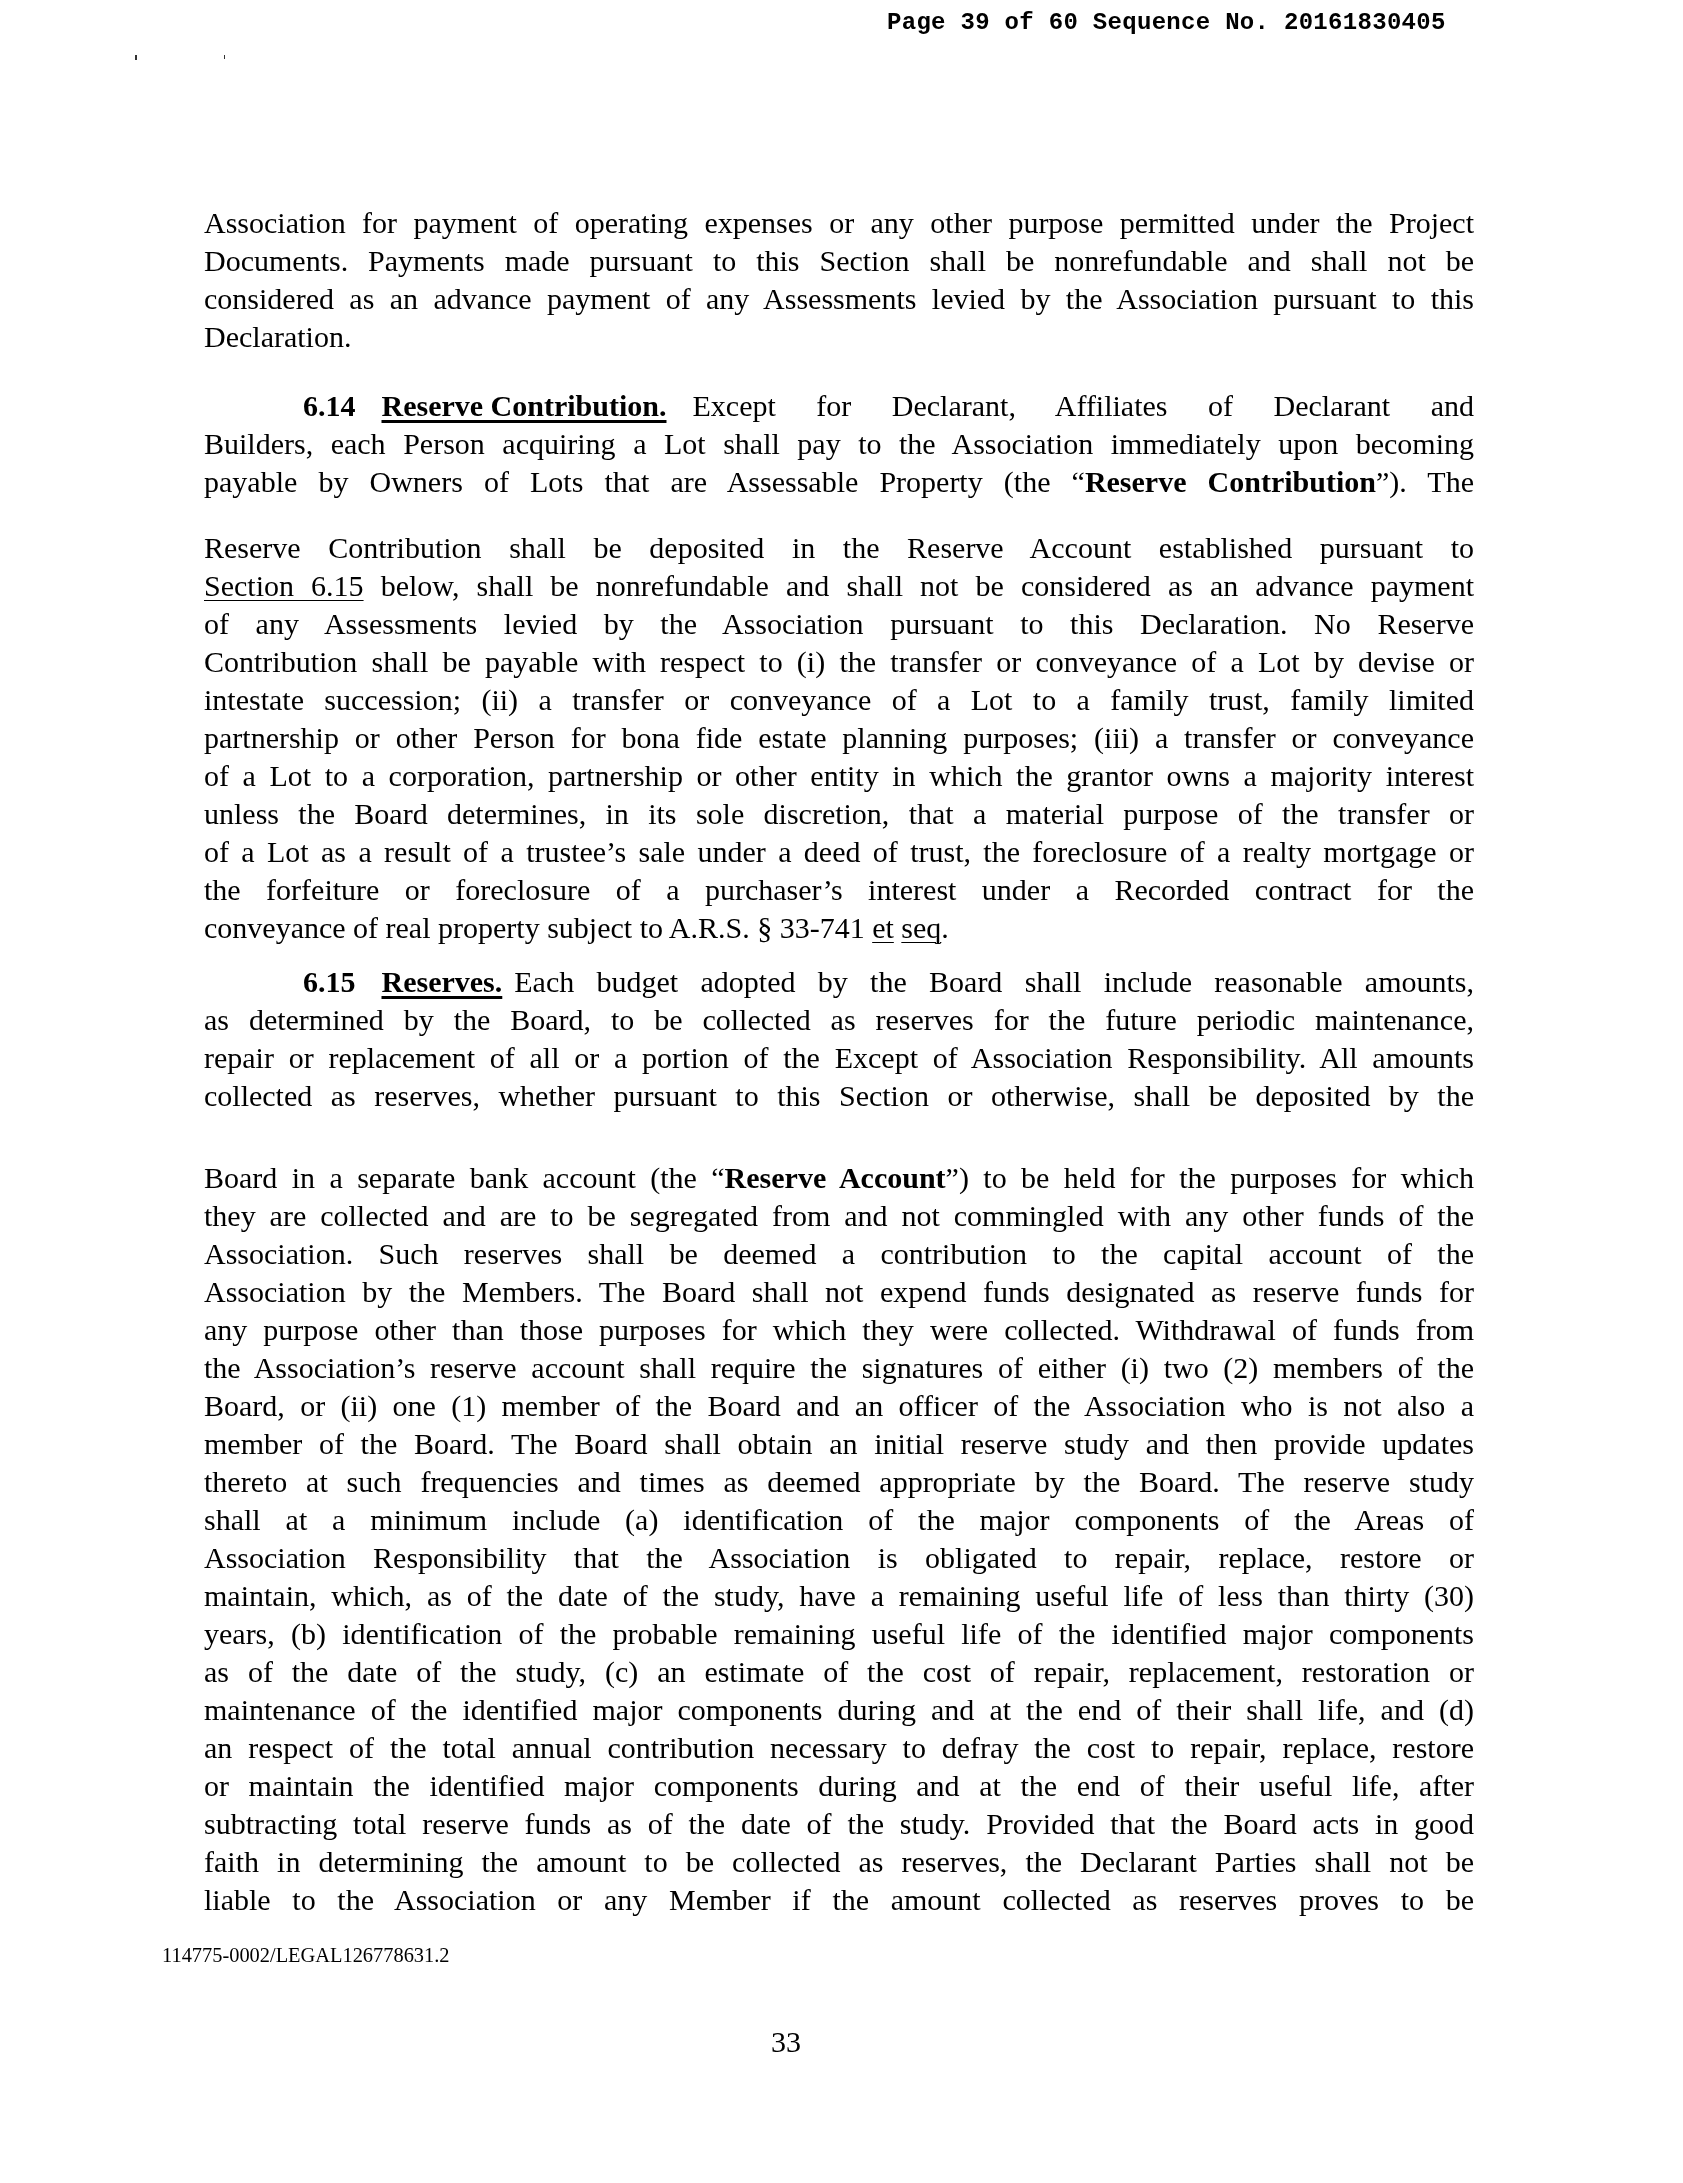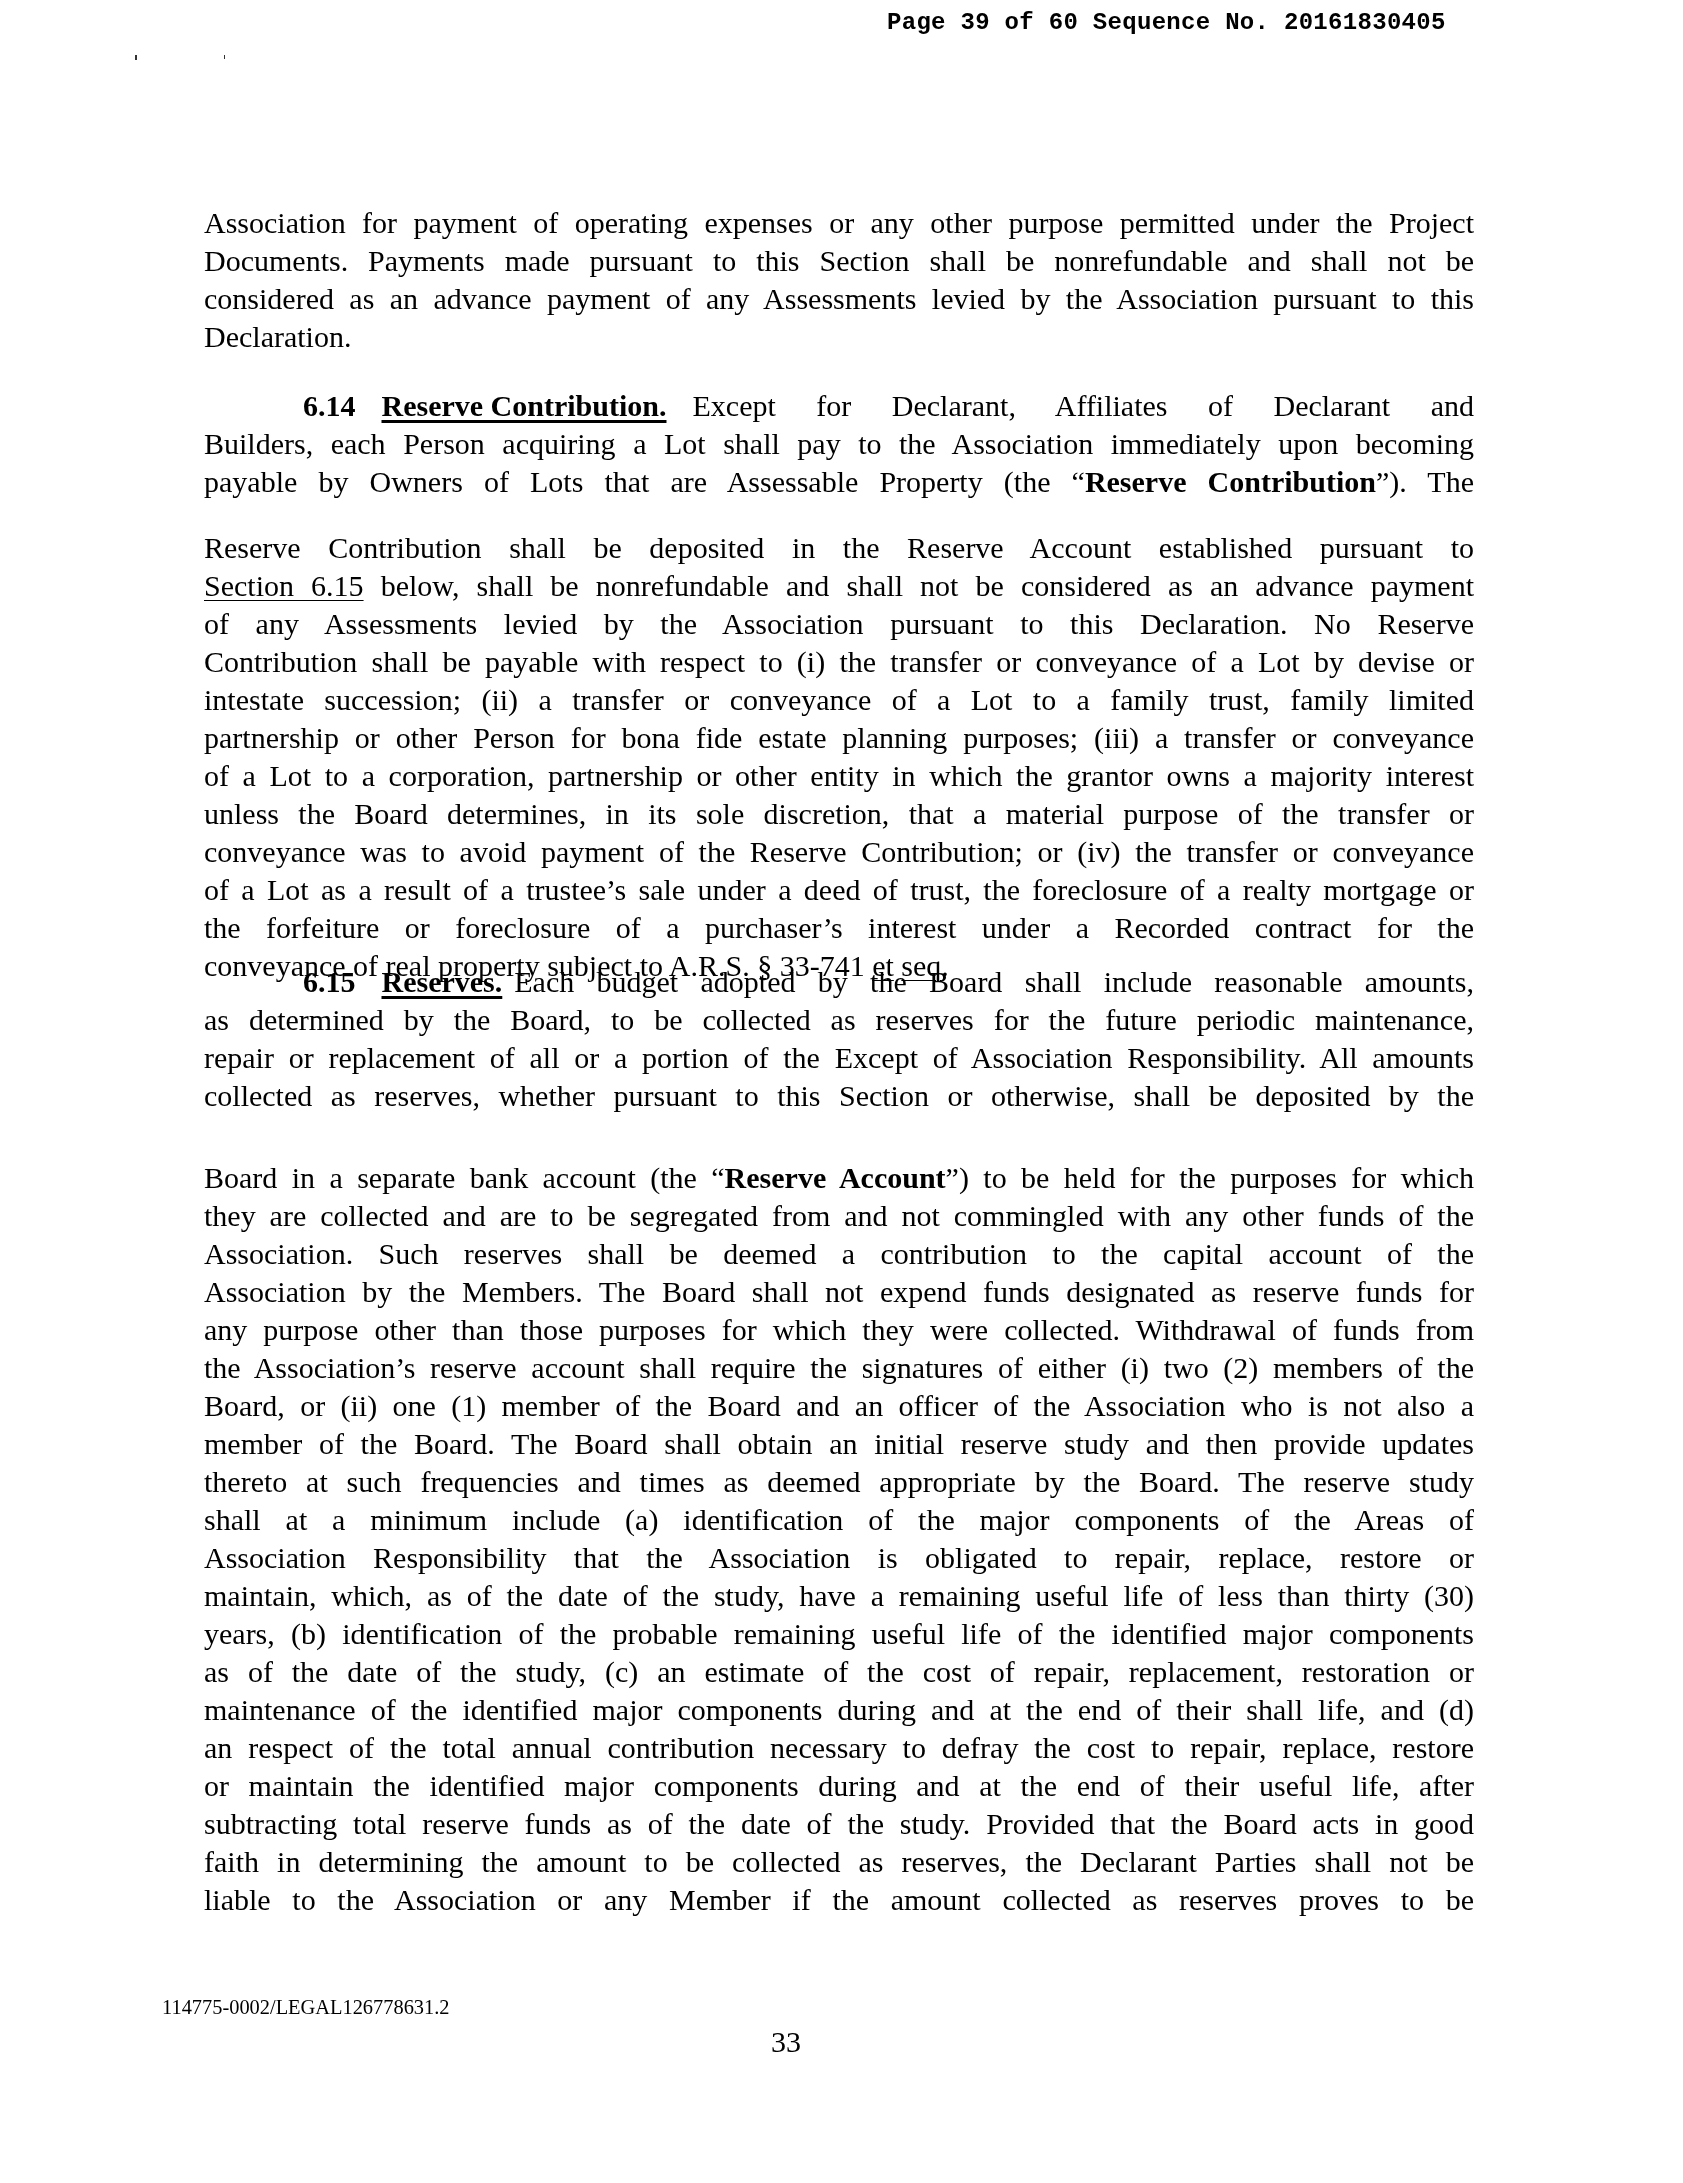--- a/index.html
+++ b/index.html
@@ -7,21 +7,21 @@
   .hdr { position:absolute; left:887px; top:9.2px; font-family:"Liberation Mono","DejaVu Sans Mono",monospace; font-size:24px; font-weight:bold; letter-spacing:0.3px; white-space:nowrap; }
   .speck { position:absolute; width:2px; height:5.3px; background:#333; }
   .body { position:absolute; left:204px; width:1270px; font-family:"Liberation Serif","DejaVu Serif",serif; font-size:30px; }
   .ln { height:38px; line-height:38px; text-align:justify; text-align-last:justify; white-space:nowrap; overflow:visible; }
   .ln.last { text-align-last:left; }
   .ln.ind { padding-left:99px; }
   .u { text-decoration:underline; text-decoration-thickness:2.6px; text-underline-offset:4px; }
   .b { font-weight:bold; }
   .jl { display:flex; justify-content:space-between; }
   .pgno { position:absolute; left:771px; top:2025px; font-family:"Liberation Serif","DejaVu Serif",serif; font-size:30px; }
-  .foot { position:absolute; left:162px; top:1996px; font-family:"Liberation Serif","DejaVu Serif",serif; font-size:20.4px; }
+  .foot { position:absolute; left:162px; top:1944px; font-family:"Liberation Serif","DejaVu Serif",serif; font-size:20.4px; }
 </style>
 </head>
 <body>
 
 <div class="hdr">Page 39 of 60 Sequence No. 20161830405</div>
 <div class="speck" style="left:135px;top:55px;"></div>
 <div class="speck" style="left:224px;top:55px;height:4px;width:1.3px;"></div>
 
 <div class="body" style="top:204px;">
   <div class="ln" style="white-space: normal;">Association for payment of operating expenses or any other purpose permitted under the Project</div>
@@ -39,21 +39,20 @@
   <div class="ln" style="white-space: normal;">Builders, each Person acquiring a Lot shall pay to the Association immediately upon becoming</div>
   <div class="ln" style="white-space: normal;"><span>payable by Owners of Lots that are Assessable Property (the “</span><span class="b">Reserve Contribution</span><span>”).  The</span></div>
   <div class="ln" style="white-space: normal; margin-top: 28px;">Reserve Contribution shall be deposited in the Reserve Account established pursuant to</div>
   <div class="ln" style="white-space: normal;"><span class="u" style="text-decoration-thickness:1.3px;">Section 6.15</span><span> below, shall be nonrefundable and shall not be considered as an advance payment</span></div>
   <div class="ln" style="white-space: normal;">of any Assessments levied by the Association pursuant to this Declaration.  No Reserve</div>
   <div class="ln" style="white-space: normal;">Contribution shall be payable with respect to (i) the transfer or conveyance of a Lot by devise or</div>
   <div class="ln" style="white-space: normal;">intestate succession; (ii) a transfer or conveyance of a Lot to a family trust, family limited</div>
   <div class="ln" style="white-space: normal;">partnership or other Person for bona fide estate planning purposes; (iii) a transfer or conveyance</div>
   <div class="ln" style="white-space: normal;">of a Lot to a corporation, partnership or other entity in which the grantor owns a majority interest</div>
   <div class="ln" style="white-space: normal;">unless the Board determines, in its sole discretion, that a material purpose of the transfer or</div>
-  <div class="ln" style="white-space: normal;">conveyance was to avoid payment of the Reserve Contribution; or (iv) the transfer or conveyance</div>
   <div class="ln" style="white-space: normal;">of a Lot as a result of a trustee’s sale under a deed of trust, the foreclosure of a realty mortgage or</div>
   <div class="ln" style="white-space: normal;">the forfeiture or foreclosure of a purchaser’s interest under a Recorded contract for the</div>
   <div class="ln last" style="white-space: normal;"><span>conveyance of real property subject to A.R.S. § 33-741 </span><span class="u" style="text-decoration-thickness:1.3px;">et</span> <span class="u" style="text-decoration-thickness:1.3px;">seq</span><span>.</span></div>
 </div>
 
 <div class="body" style="top:963px;">
   <div class="ln ind jl" style="white-space: normal;">
     <span class="b">6.15</span>
     <span class="b u" style="margin-left:26px;">Reserves.</span>
     <span style="flex:1;margin-left:12px;text-align:justify;text-align-last:justify;">Each budget adopted by the Board shall include reasonable amounts,</span>

